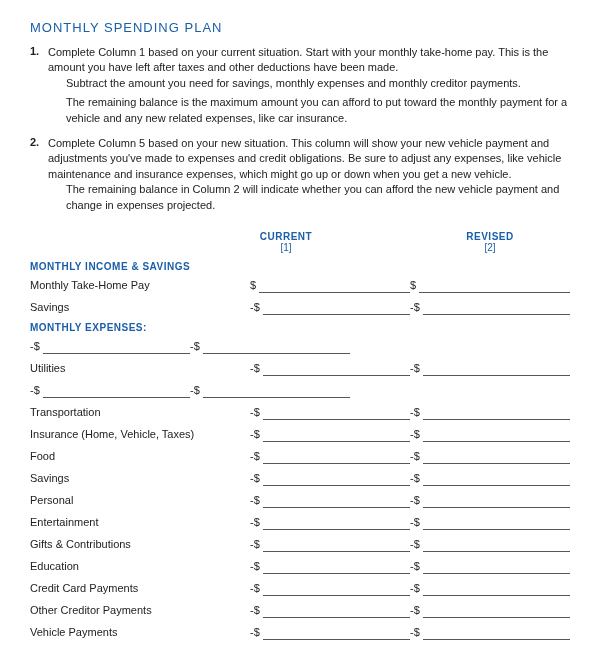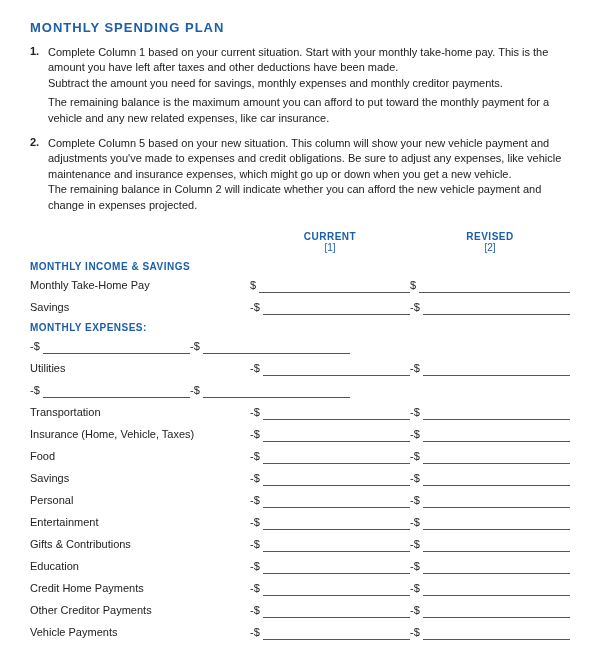--- a/index.html
+++ b/index.html
@@ -8,21 +8,21 @@
       font-family: Arial, sans-serif;
       font-size: 11px;
       color: #222;
       padding: 20px 30px;
       width: 600px;
       min-height: 650px;
     }
     .page-title {
       color: #1a5fa8;
       font-size: 13px;
-      font-weight: bold;
+      font-weight: normal;
       letter-spacing: 1px;
       text-transform: uppercase;
       margin-bottom: 10px;
     }
     .instructions {
       margin-bottom: 10px;
     }
     .instruction-item {
       display: flex;
       gap: 6px;
@@ -31,32 +31,34 @@
     .instruction-number {
       font-weight: bold;
       min-width: 12px;
       color: #222;
     }
     .instruction-text {
       line-height: 1.4;
       color: #222;
     }
     .instruction-sub {
+      margin-left: 18px;
       margin-bottom: 4px;
       line-height: 1.4;
       color: #222;
     }
     .table-section {
       margin-top: 14px;
       width: 100%;
     }
     .table-header-row {
       display: flex;
       align-items: flex-end;
       margin-bottom: 4px;
+      gap: 44px;
     }
     .col-label {
       flex: 1;
     }
     .col-current, .col-revised {
       width: 160px;
       text-align: center;
     }
     .col-header-title {
       color: #1a5fa8;
@@ -302,21 +304,21 @@
         <span class="dollar-sign">-$</span>
         <input class="input-line" type="text" style="">
       </div>
     <div class="row-input">
         <span class="dollar-sign">-$</span>
         <input class="input-line" type="text" style="">
       </div>
   </div>
 
   <div class="data-row">
-    <div class="row-label">Credit Home Payments</div>
+    <div class="row-label">Credit Card Payments</div>
     <div class="row-input">
         <span class="dollar-sign">-$</span>
         <input class="input-line" type="text" style="">
       </div>
     <div class="row-input">
         <span class="dollar-sign">-$</span>
         <input class="input-line" type="text" style="">
       </div>
   </div>
 

